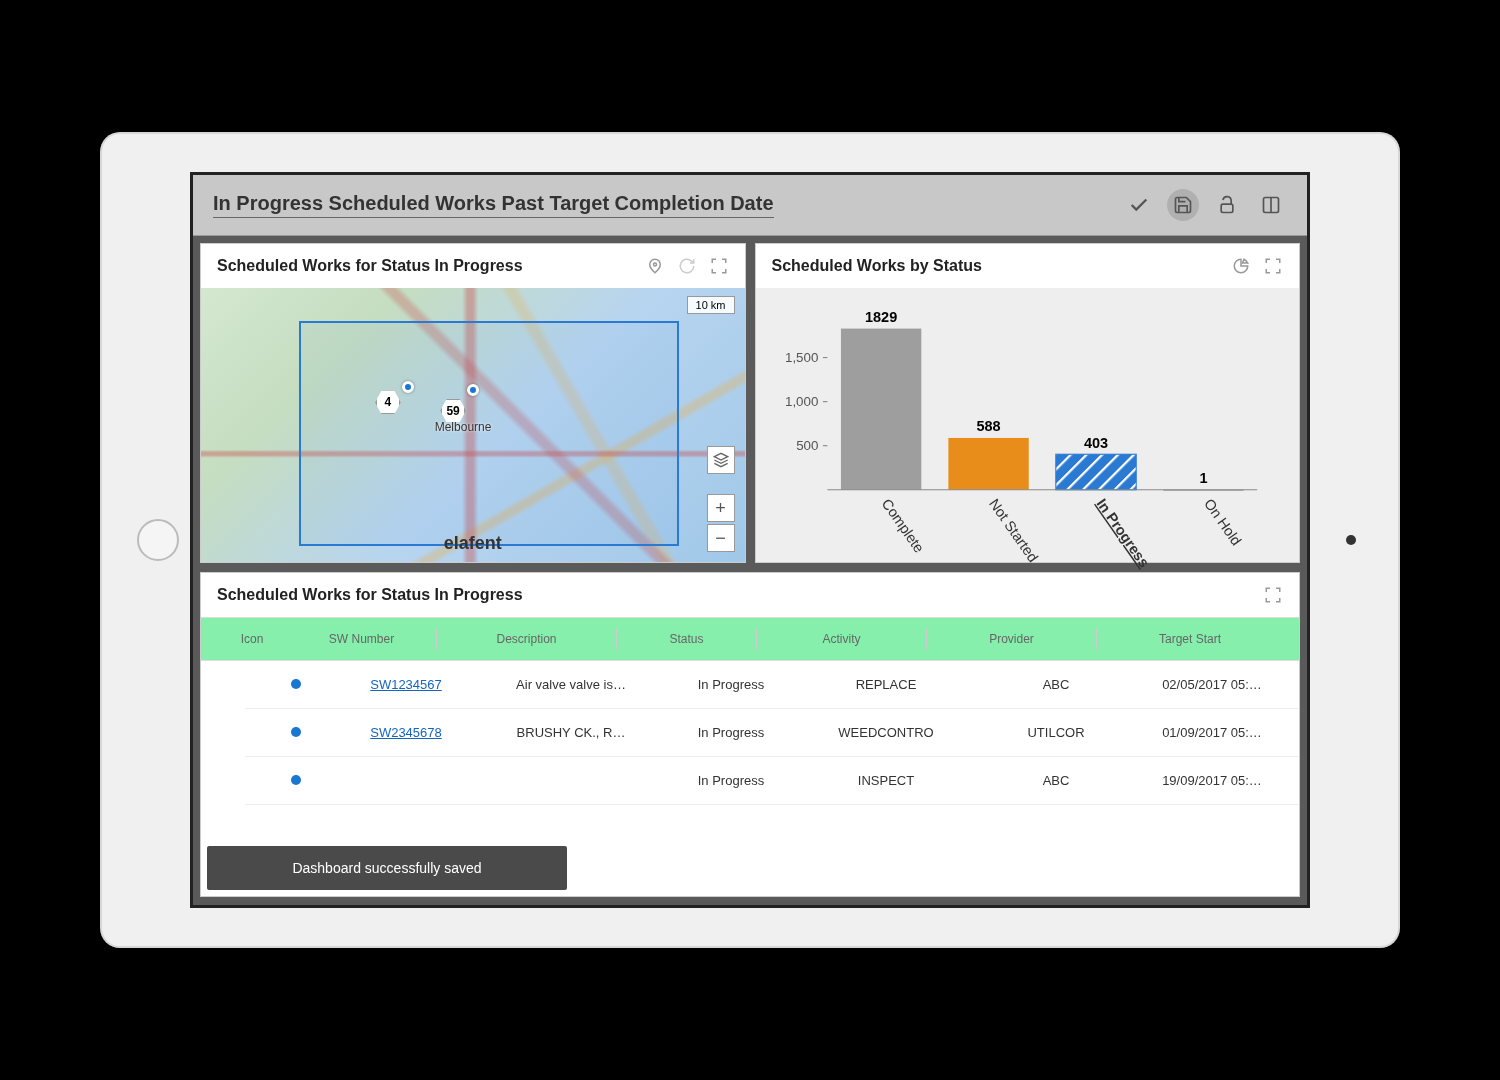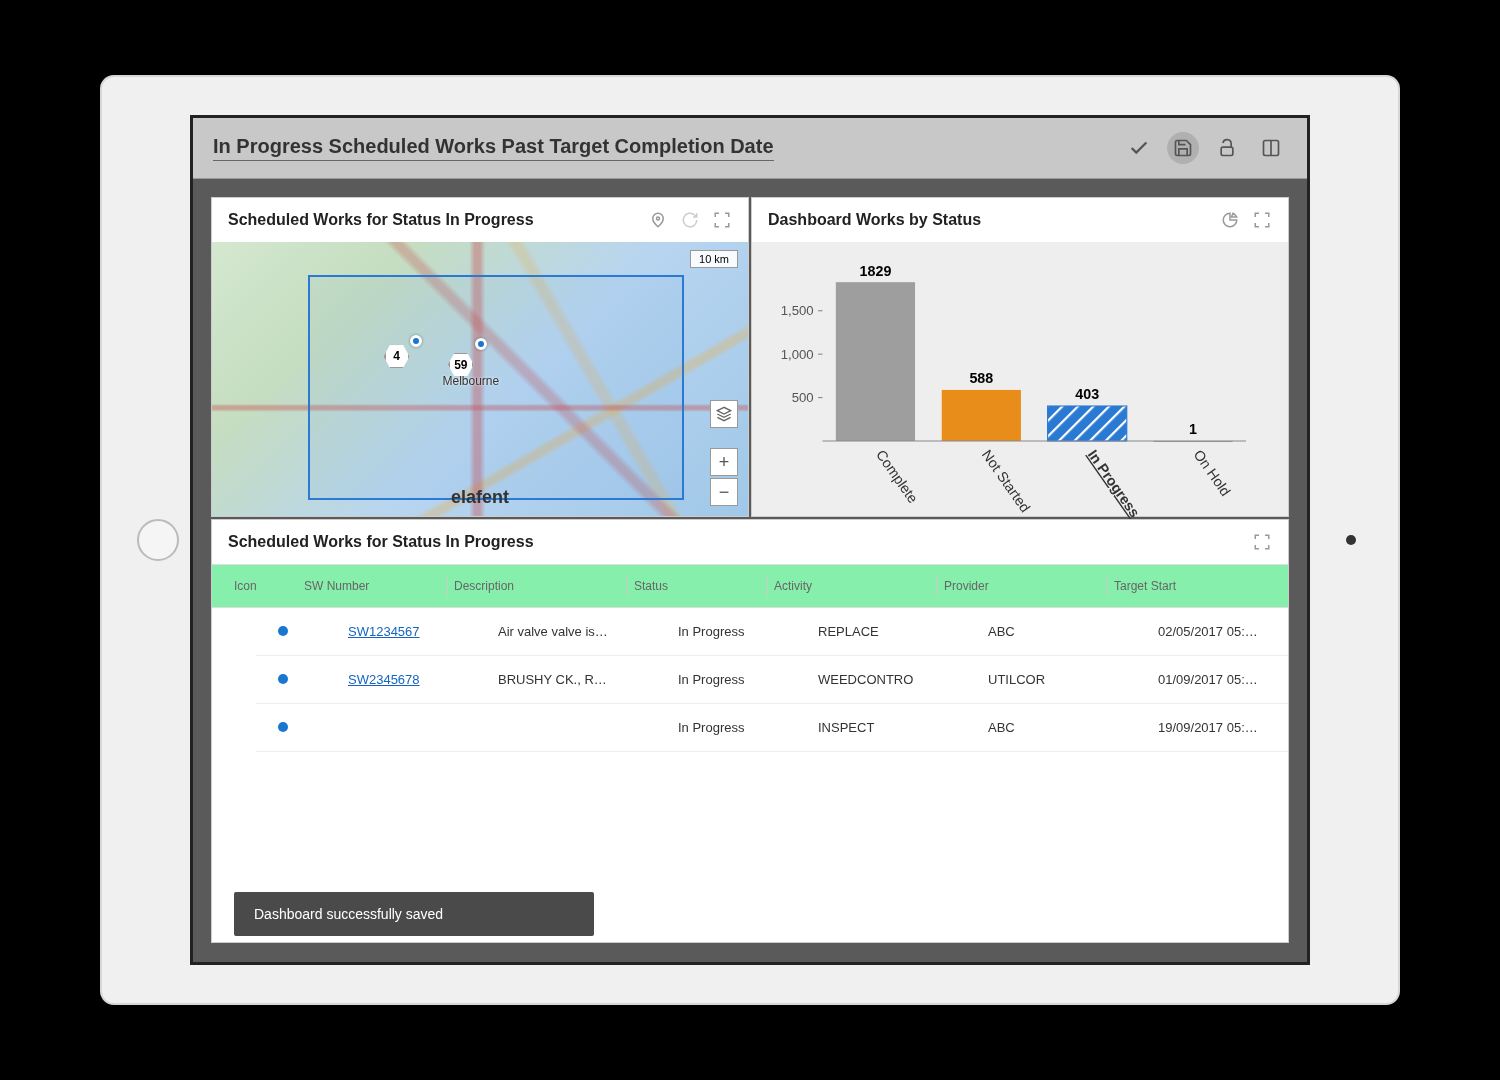--- a/index.html
+++ b/index.html
@@ -7,26 +7,27 @@
       font-family: -apple-system, BlinkMacSystemFont, "Segoe UI", Arial, sans-serif;
       background: #000;
       display: flex;
       align-items: center;
       justify-content: center;
       width: 1500px;
       height: 1080px;
     }
     .tablet {
       width: 1300px;
-      height: 930px;
+      height: 816px;
       background: #f0f0f0;
-      border-radius: 14px;
+      border-radius: 20px;
       padding: 40px 90px;
       position: relative;
       box-shadow: 0 0 0 2px rgba(0,0,0,0.1) inset;
+      text-align: center;
     }
     .home-button {
       position: absolute;
       left: 37px;
       top: 50%;
       transform: translateY(-50%);
       width: 42px;
       height: 42px;
       border: 2px solid #bbb;
       border-radius: 50%;
@@ -75,25 +76,25 @@
       height: 32px;
       display: flex;
       align-items: center;
       justify-content: center;
       cursor: pointer;
       border-radius: 50%;
       color: #555;
     }
     .hdr-icon.active { background: #b0b0b0; }
     .content {
-      padding: 18px;
+      padding: 7px;
       display: grid;
       grid-template-columns: 1fr 1fr;
       grid-template-rows: 320px 1fr;
-      gap: 2px;
+      gap: 9px;
       height: calc(100% - 62px);
     }
     .panel {
       background: #fff;
       border: 1px solid #ccc;
       display: flex;
       flex-direction: column;
     }
     .panel.chart-panel { background: #eee; }
     .panel-header {
@@ -235,21 +236,21 @@
       font-size: 13px;
       color: #333;
       border-bottom: 1px solid #eee;
       align-items: center;
       margin-left: 44px;
     }
     .td { padding: 2px 6px; overflow: hidden; text-overflow: ellipsis; white-space: nowrap; }
     .td a { color: #1565c0; text-decoration: underline; }
     .toast {
       position: absolute;
-      bottom: 6px; left: 22px;
+      bottom: 6px; left: 6px;
       background: #4a4a4a;
       color: #fff;
       padding: 14px 20px;
       font-size: 14px;
       border-radius: 2px;
       width: 360px;
     }
   </style>
 </head>
 <body>
@@ -335,21 +336,21 @@
           <div class="map-zoom">
             <div class="zoom-btn">+</div>
             <div class="zoom-btn">−</div>
           </div>
           <div class="map-brand">elafent</div>
         </div>
       </div>
 
       <div class="panel chart-panel">
         <div class="panel-header">
-          <div class="panel-title">Dashboard Works by Status</div>
+          <div class="panel-title">Scheduled Works by Status</div>
           <div class="panel-icons">
             <span>
                 <svg width="18" height="18" viewBox="0 0 24 24" fill="none" stroke="#999" stroke-width="2">
                   <path d="M21 12A9 9 0 1 1 12 3v9h9z"></path>
                   <path d="M21 8a13 13 0 0 0-5-5l-2 5 7 0z"></path>
                 </svg>
               </span>
             <span>
                 <svg width="18" height="18" viewBox="0 0 24 24" fill="none" stroke="#999" stroke-width="2">
                   <polyline points="3 8 3 3 8 3"></polyline>

